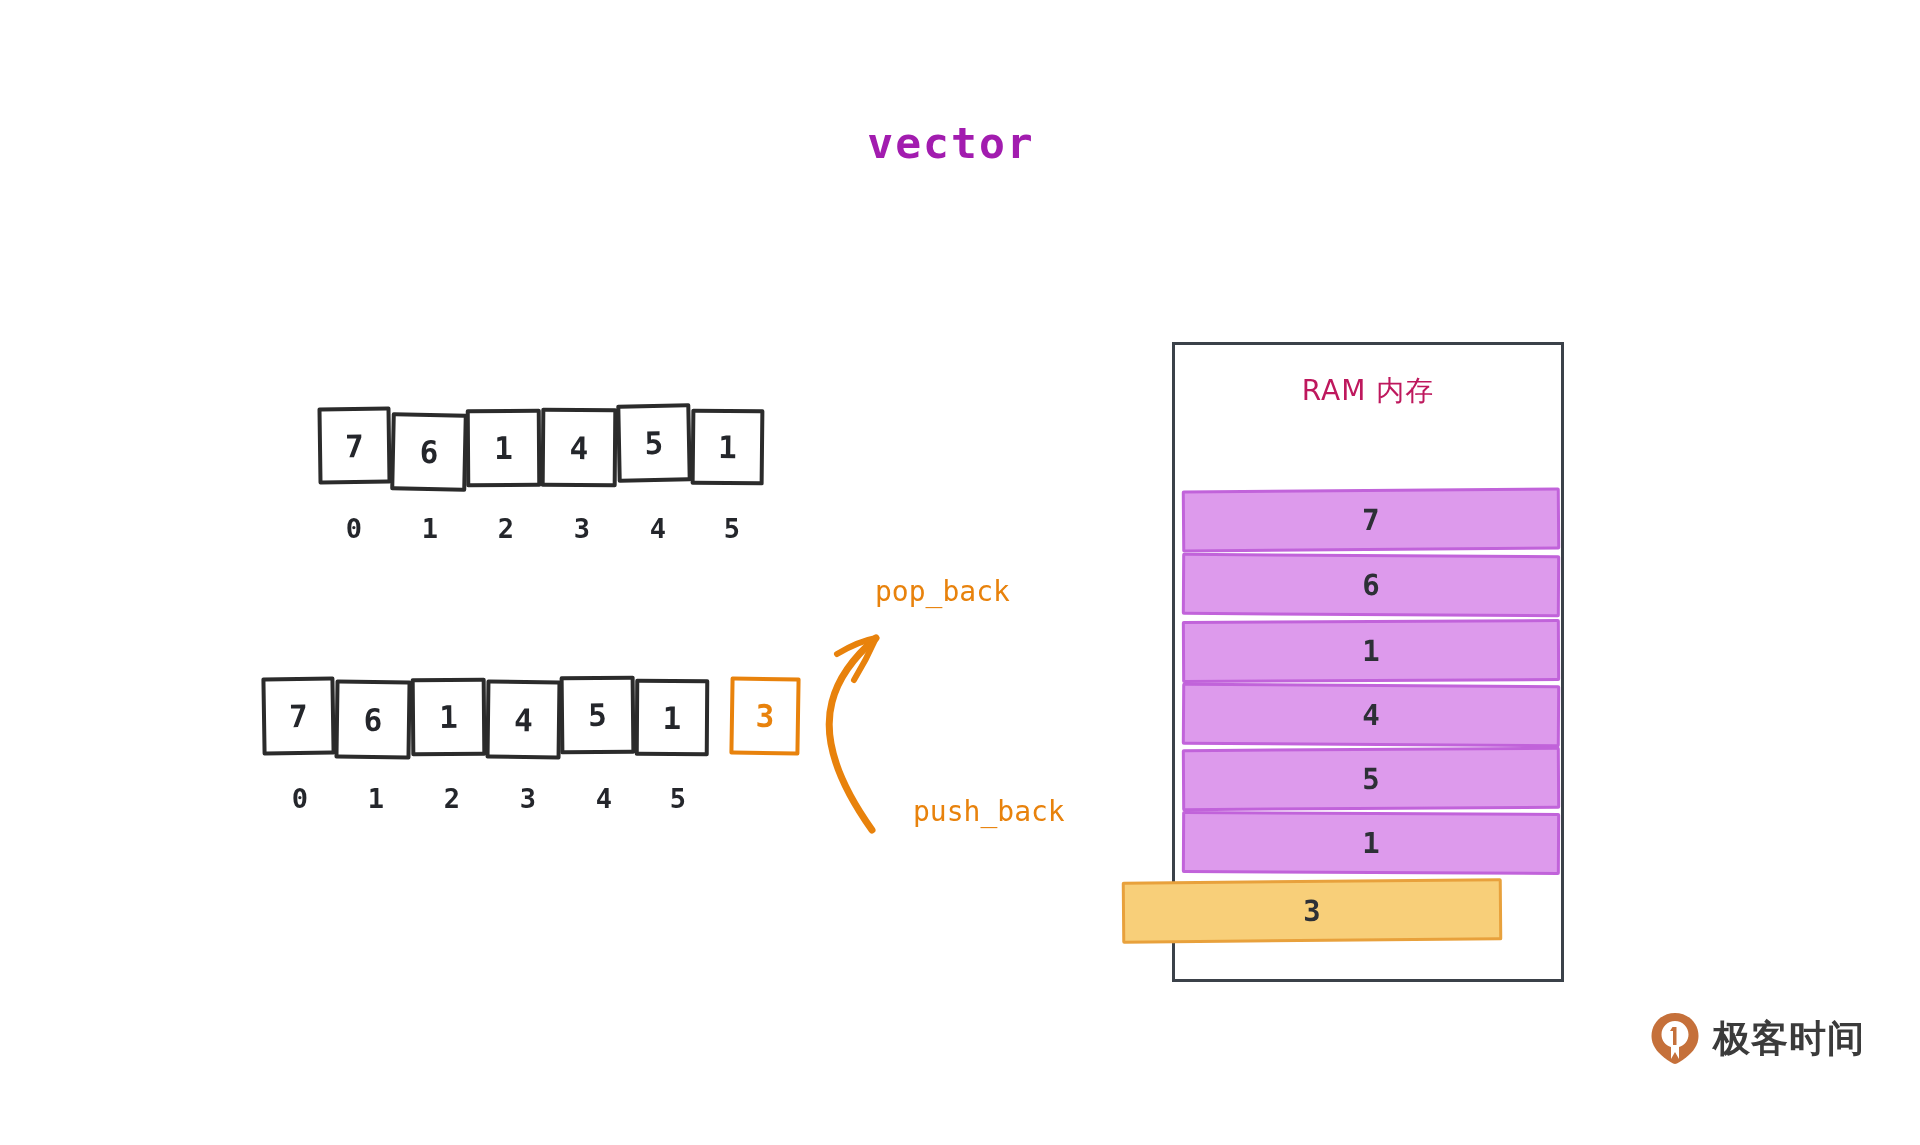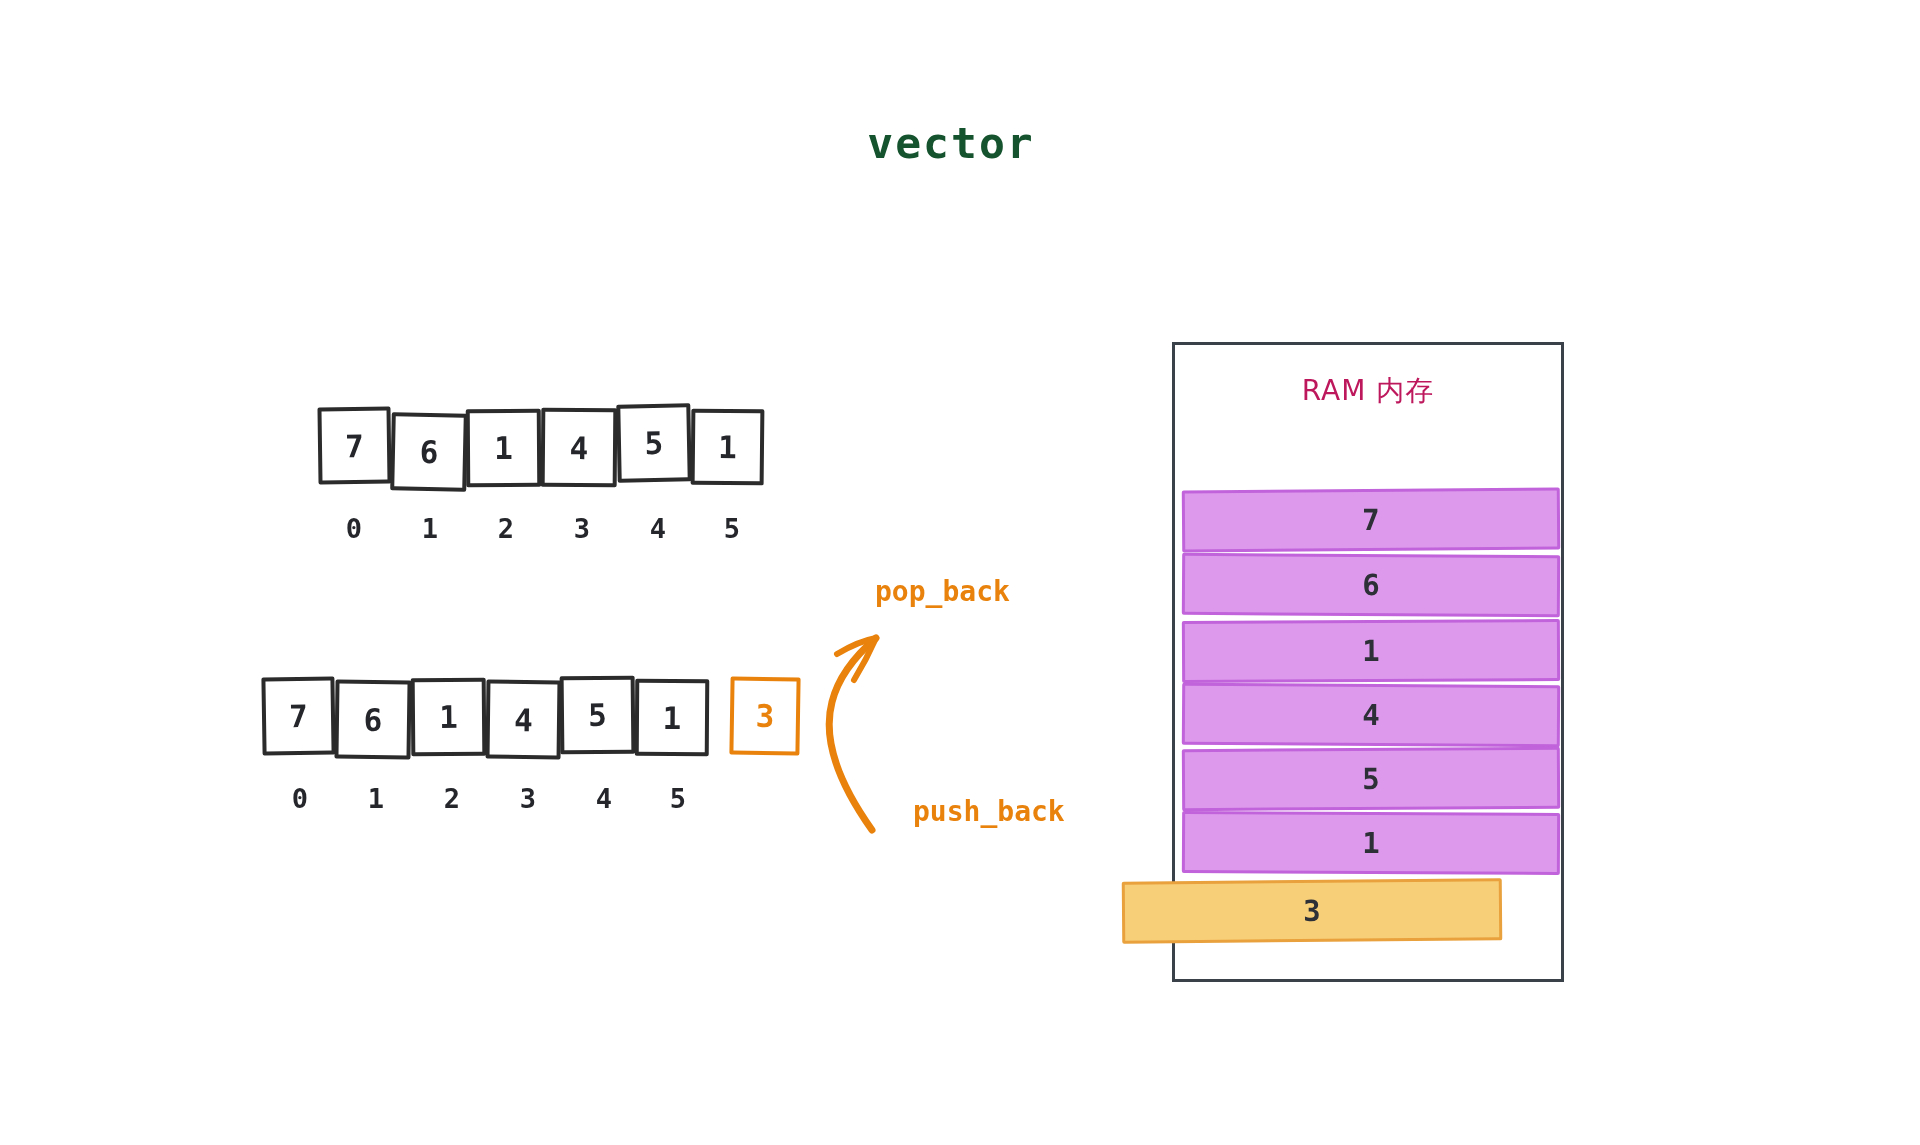--- a/index.html
+++ b/index.html
@@ -25,21 +25,21 @@
   #title {
     position: absolute;
     left: 0;
     top: 118px;
     width: 1920px;
     text-align: center;
     font-family: "DejaVu Sans Mono", monospace;
     font-size: 43px;
     font-weight: 700;
     letter-spacing: 2px;
-    color: #14532d;
+    color: #a21caf;
   }
   
   #title-inner {
     position: relative;
     left: -9px;
   }
 
   
   .array-row {
     position: absolute;
@@ -71,21 +71,21 @@
     color: #24262b;
     text-align: center;
     width: 40px;
   }
 
   
   .op-label {
     position: absolute;
     font-family: "DejaVu Sans Mono", monospace;
     font-size: 28px;
-    font-weight: 700;
+    font-weight: 400;
     color: #e8820c;
     letter-spacing: 0px;
     white-space: nowrap;
   }
 
   
   #arrow-svg {
     position: absolute;
     left: 780px;
     top: 590px;
@@ -213,14 +213,24 @@
   <div id="ram-title">RAM 内存</div>
 
   <div class="mem-block" style="left:1182px;top:489px;width:378px;height:62px;transform:rotate(-0.45deg);">7</div>
   <div class="mem-block" style="left:1182px;top:554px;width:378px;height:62px;transform:rotate(0.35deg);">6</div>
   <div class="mem-block" style="left:1182px;top:620px;width:378px;height:62px;transform:rotate(-0.3deg);">1</div>
   <div class="mem-block" style="left:1182px;top:684px;width:378px;height:62px;transform:rotate(0.4deg);">4</div>
   <div class="mem-block" style="left:1182px;top:748px;width:378px;height:62px;transform:rotate(-0.35deg);">5</div>
   <div class="mem-block" style="left:1182px;top:812px;width:378px;height:62px;transform:rotate(0.3deg);">1</div>
   <div class="mem-block amber" style="left:1122px;top:880px;width:380px;height:62px;transform:rotate(-0.5deg);">3</div>
 
+  <div id="watermark">
+    <div id="wm-logo">
+      <svg width="50" height="53" viewBox="0 0 50 53">
+        <path d="M25 1 C 11.8 1, 1.5 11, 1.5 24 C 1.5 33, 7 40, 14 45.5 C 18.5 49, 23 52, 25 52 C 27 52, 31.5 49, 36 45.5 C 43 40, 48.5 33, 48.5 24 C 48.5 11, 38.2 1, 25 1 Z" fill="#c5703a"></path>
+        <path d="M25 9 C 17.5 9, 11.5 15, 11.5 22.5 C 11.5 28.5, 15.5 33.5, 21 35 L 21 47 L 25 40 L 29 47 L 29 35 C 34.5 33.5, 38.5 28.5, 38.5 22.5 C 38.5 15, 32.5 9, 25 9 Z" fill="#ffffff"></path>
+        <path d="M26.5 15 L 22.5 15 L 20 19 L 23 19 L 23 33 L 26.5 33 Z" fill="#c5703a"></path>
+      </svg>
+    </div>
+    <div id="wm-text">极客时间</div>
+  </div>
 
 </div>
 
 </body></html>

